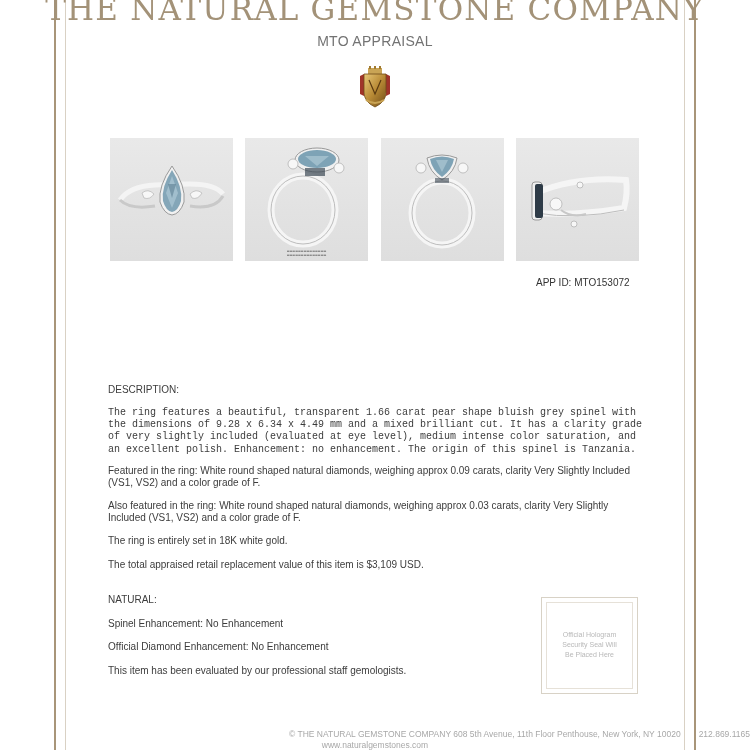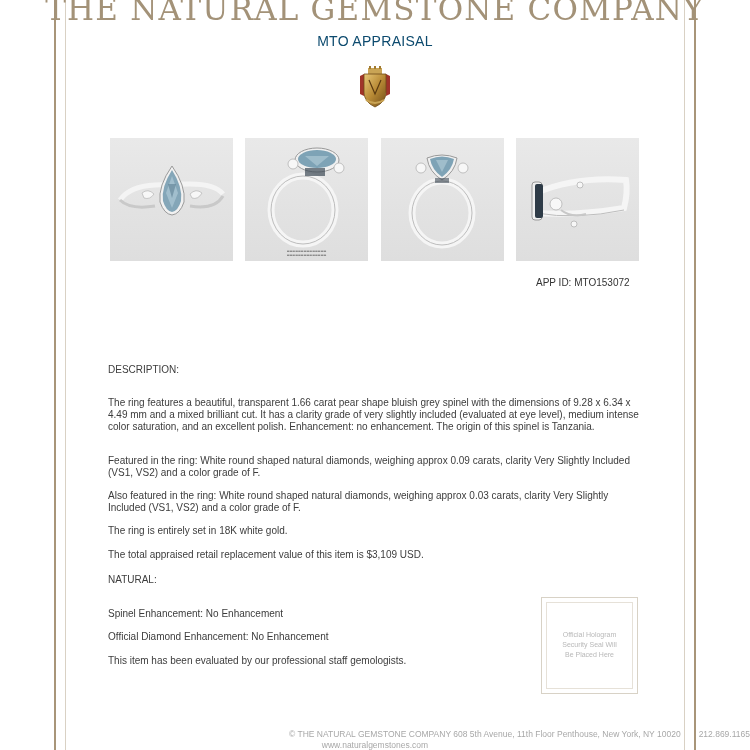--- a/index.html
+++ b/index.html
@@ -22,21 +22,21 @@
     text-align: center;
     font-family: "DejaVu Serif", serif;
     font-size: 31px; letter-spacing: 1.2px;
     color: #a39278; white-space: nowrap;
     transform: scaleY(1.0);
   }
   .subtitle {
     position: absolute; left: 0; width: 750px; top: 33px;
     text-align: center;
     font-family: "Liberation Sans", sans-serif;
-    font-size: 14px; color: #0c4a6e; letter-spacing: 0.3px;
+    font-size: 14px; color: #737373; letter-spacing: 0.3px;
   }
   .crest {
     position: absolute; left: 357px; top: 66px; width: 36px; height: 44px;
   }
 
   .gallery .photo {
     position: absolute; top: 138px; width: 123px; height: 123px;
     background: linear-gradient(180deg, #e9e9e9 0%, #e2e2e2 60%, #dedede 100%);
     overflow: hidden;
   }
@@ -52,23 +52,24 @@
 
   .app-id {
     position: absolute; left: 536px; top: 277px;
     font-family: "Liberation Sans", sans-serif; font-size: 10px; color: #333;
   }
 
   .content {
     position: absolute; left: 108px; width: 540px;
     font-family: "Liberation Sans", sans-serif; font-size: 10px; line-height: 12.2px;
     color: #3c3c3c;
+    margin-top: 20px;
   }
   #desc-heading { top: 364px; }
-  #desc-p1 { top: 387px; }
+  #desc-p1 { top: 387px; font-family: Liberation Mono, monospace; }
   #desc-p2 { top: 445px; }
   #desc-p3 { top: 480px; }
   #desc-p4 { top: 515px; }
   #desc-p5 { top: 539px; }
   #comments-heading { top: 574px; }
   #comment-1 { top: 598px; }
   #comment-2 { top: 621px; }
   #comment-3 { top: 645px; }
 
   .seal-outer {

